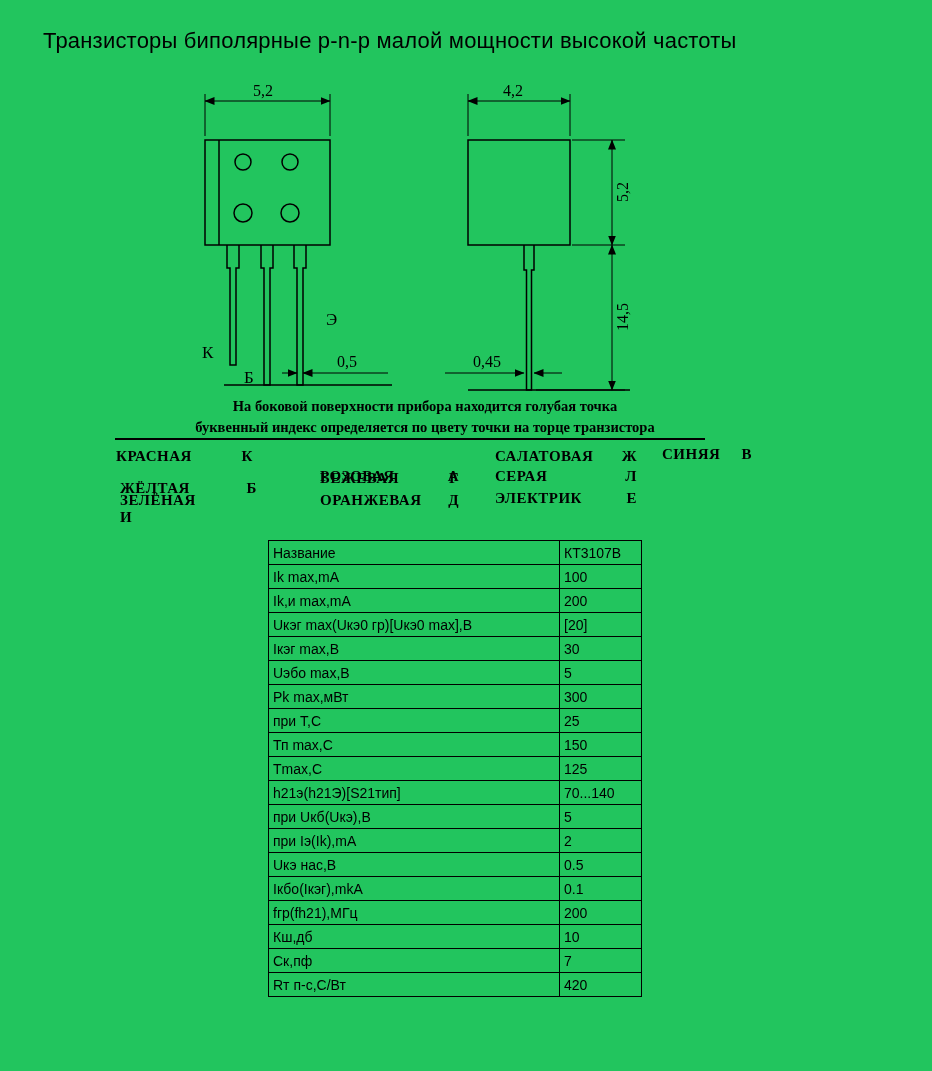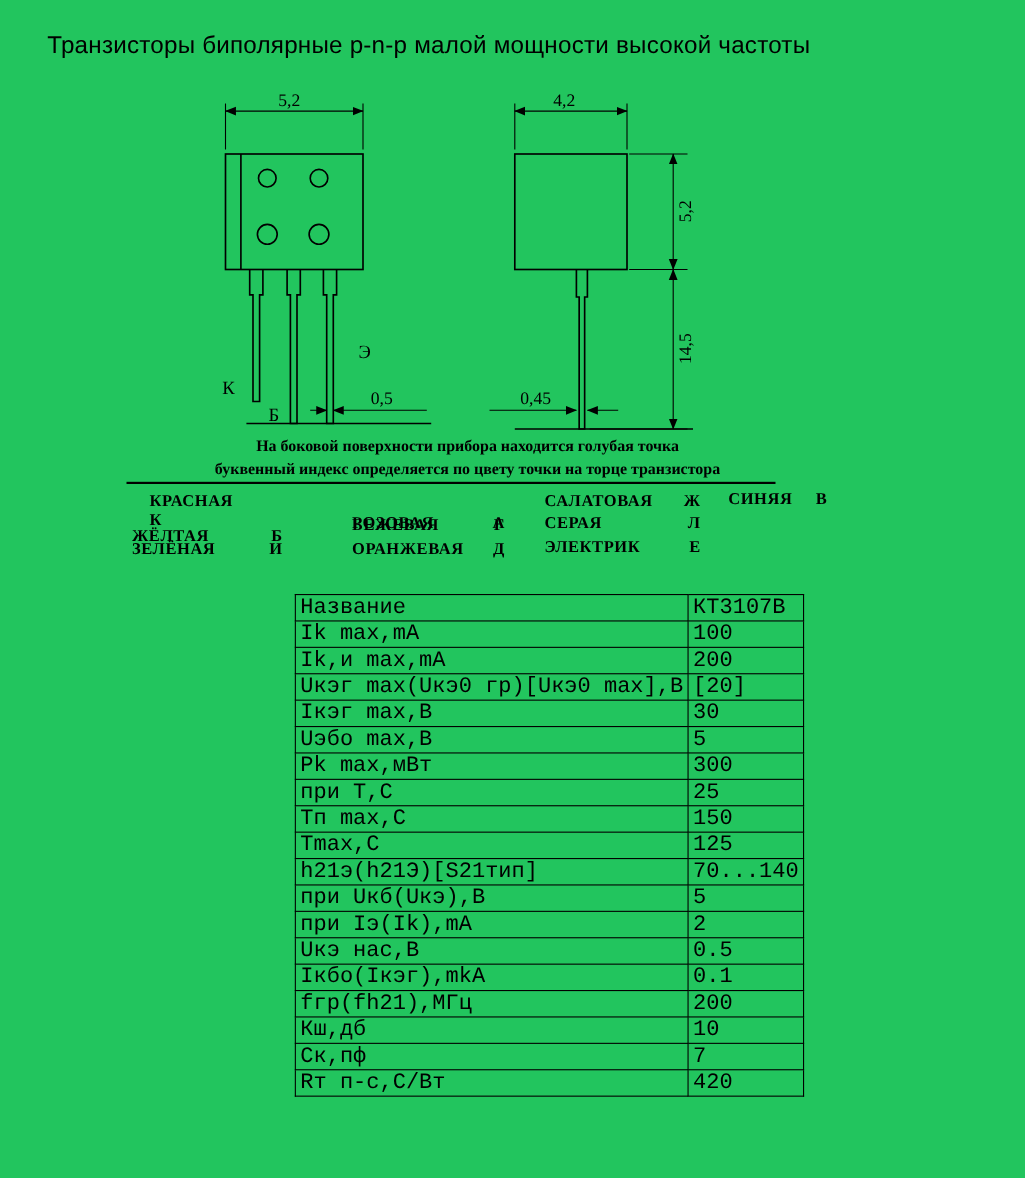--- a/index.html
+++ b/index.html
@@ -13,33 +13,33 @@
   .drawing-svg { position:absolute; left:0; top:80px; }
 
   .note { position:absolute; left:0; width:850px; text-align:center;
           font-family:"Liberation Serif", serif; font-weight:bold; font-size:14.5px; white-space:nowrap; }
   .note1 { top:398px; }
   .note2 { top:419px; }
   .note-rule { position:absolute; left:115px; top:438px; width:590px; height:0; border-top:2px solid #000; }
 
   .cc { position:absolute; display:flex; justify-content:space-between;
         font-family:"Liberation Serif", serif; font-weight:bold; font-size:15px; letter-spacing:0.5px; white-space:nowrap; }
-  .cc-0 { left:136px; top:448px; width:137px;flex-direction:column; }
+  .cc-0 { left:116px; top:448px; width:137px; }
   .cc-1 { left:320px; top:468px; width:139px;justify-content:space-between; }
   .cc-2 { left:495px; top:448px; width:142px; }
   .cc-3 { left:662px; top:446px; width:90px; }
   .cc-4 { left:120px; top:480px; width:137px; }
   .cc-5 { left:320px; top:470px; width:139px; }
   .cc-6 { left:495px; top:468px; width:142px; }
-  .cc-7 { left:120px; top:492px; width:137px; }
+  .cc-7 { left:120px; top:492px; width:137px;flex-direction:column; }
   .cc-8 { left:320px; top:492px; width:139px;align-items:flex-end; }
   .cc-9 { left:495px; top:490px; width:142px;gap:32px; }
 
   table.param-table { position:absolute; left:268px; top:540px; border-collapse:collapse;
-        font-family:Liberation Mono, monospace; font-size:20px; color:#000; }
+        font-family:Liberation Sans, sans-serif; font-size:14px; color:#000; }
   table.param-table td { border:1px solid #000; height:24px; padding:0 4px; white-space:nowrap; vertical-align:middle; }
   table.param-table td.name  { width:291px; }
   table.param-table td.value { width:82px; }
 
   svg text { font-family:"Liberation Serif", serif; font-size:16px; fill:#000; }
   svg text.pin { font-size:17px; }
 </style>
 </head>
 <body>
 

